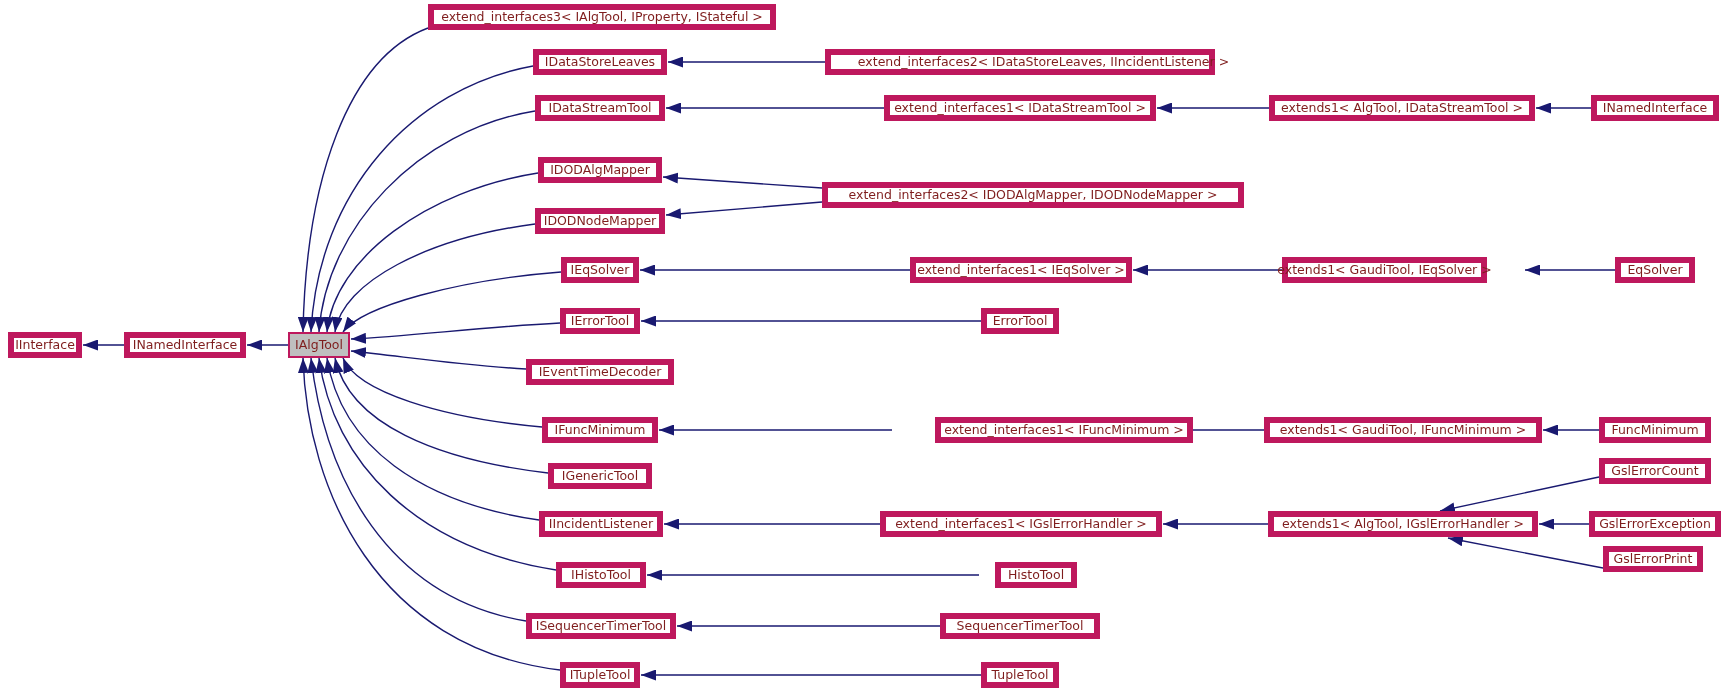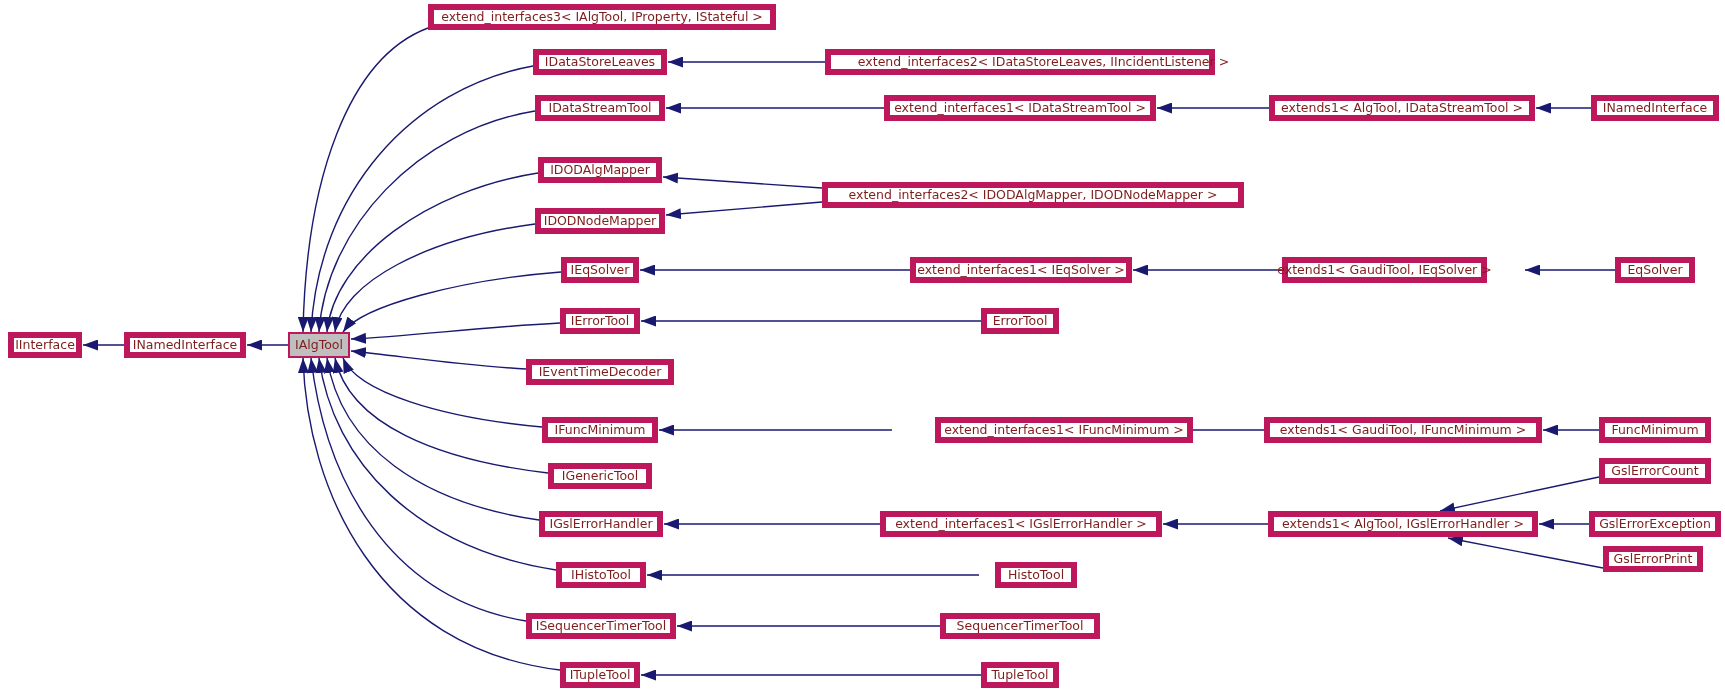--- a/index.html
+++ b/index.html
@@ -99,21 +99,21 @@
       <div class="node" style="left: 1615px; top: 257px; width: 80px; height: 26px;">EqSolver</div>
       <div class="node" style="left: 560px; top: 308px; width: 80px; height: 26px;">IErrorTool</div>
       <div class="node" style="left: 981px; top: 308px; width: 78px; height: 26px;">ErrorTool</div>
       <div class="node" style="left: 526px; top: 359px; width: 148px; height: 26px;">IEventTimeDecoder</div>
       <div class="node" style="left: 542px; top: 417px; width: 116px; height: 26px;">IFuncMinimum</div>
       <div class="node" style="left: 892px; top: 417px; width: 258px; height: 26px; margin-left: 43px;">extend_interfaces1&lt; IFuncMinimum &gt;</div>
       <div class="node" style="left: 1264px; top: 417px; width: 278px; height: 26px;">extends1&lt; GaudiTool, IFuncMinimum &gt;</div>
       <div class="node" style="left: 1599px; top: 417px; width: 112px; height: 26px;">FuncMinimum</div>
       <div class="node" style="left: 548px; top: 463px; width: 104px; height: 26px;">IGenericTool</div>
       <div class="node" style="left: 1599px; top: 458px; width: 112px; height: 26px;">GslErrorCount</div>
-      <div class="node" style="left: 539px; top: 511px; width: 124px; height: 26px;">IGslErrorHandler</div>
+      <div class="node" style="left: 539px; top: 511px; width: 124px; height: 26px;">IIncidentListener</div>
       <div class="node" style="left: 880px; top: 511px; width: 282px; height: 26px;">extend_interfaces1&lt; IGslErrorHandler &gt;</div>
       <div class="node" style="left: 1268px; top: 511px; width: 270px; height: 26px;">extends1&lt; AlgTool, IGslErrorHandler &gt;</div>
       <div class="node" style="left: 1589px; top: 511px; width: 132px; height: 26px;">GslErrorException</div>
       <div class="node" style="left: 556px; top: 562px; width: 90px; height: 26px;">IHistoTool</div>
       <div class="node" style="left: 979px; top: 562px; width: 82px; height: 26px; margin-left: 16px;">HistoTool</div>
       <div class="node" style="left: 1603px; top: 546px; width: 100px; height: 26px;">GslErrorPrint</div>
       <div class="node" style="left: 526px; top: 613px; width: 150px; height: 26px;">ISequencerTimerTool</div>
       <div class="node" style="left: 940px; top: 613px; width: 160px; height: 26px;">SequencerTimerTool</div>
       <div class="node" style="left: 560px; top: 662px; width: 80px; height: 26px;">ITupleTool</div>
       <div class="node" style="left: 981px; top: 662px; width: 78px; height: 26px;">TupleTool</div>

